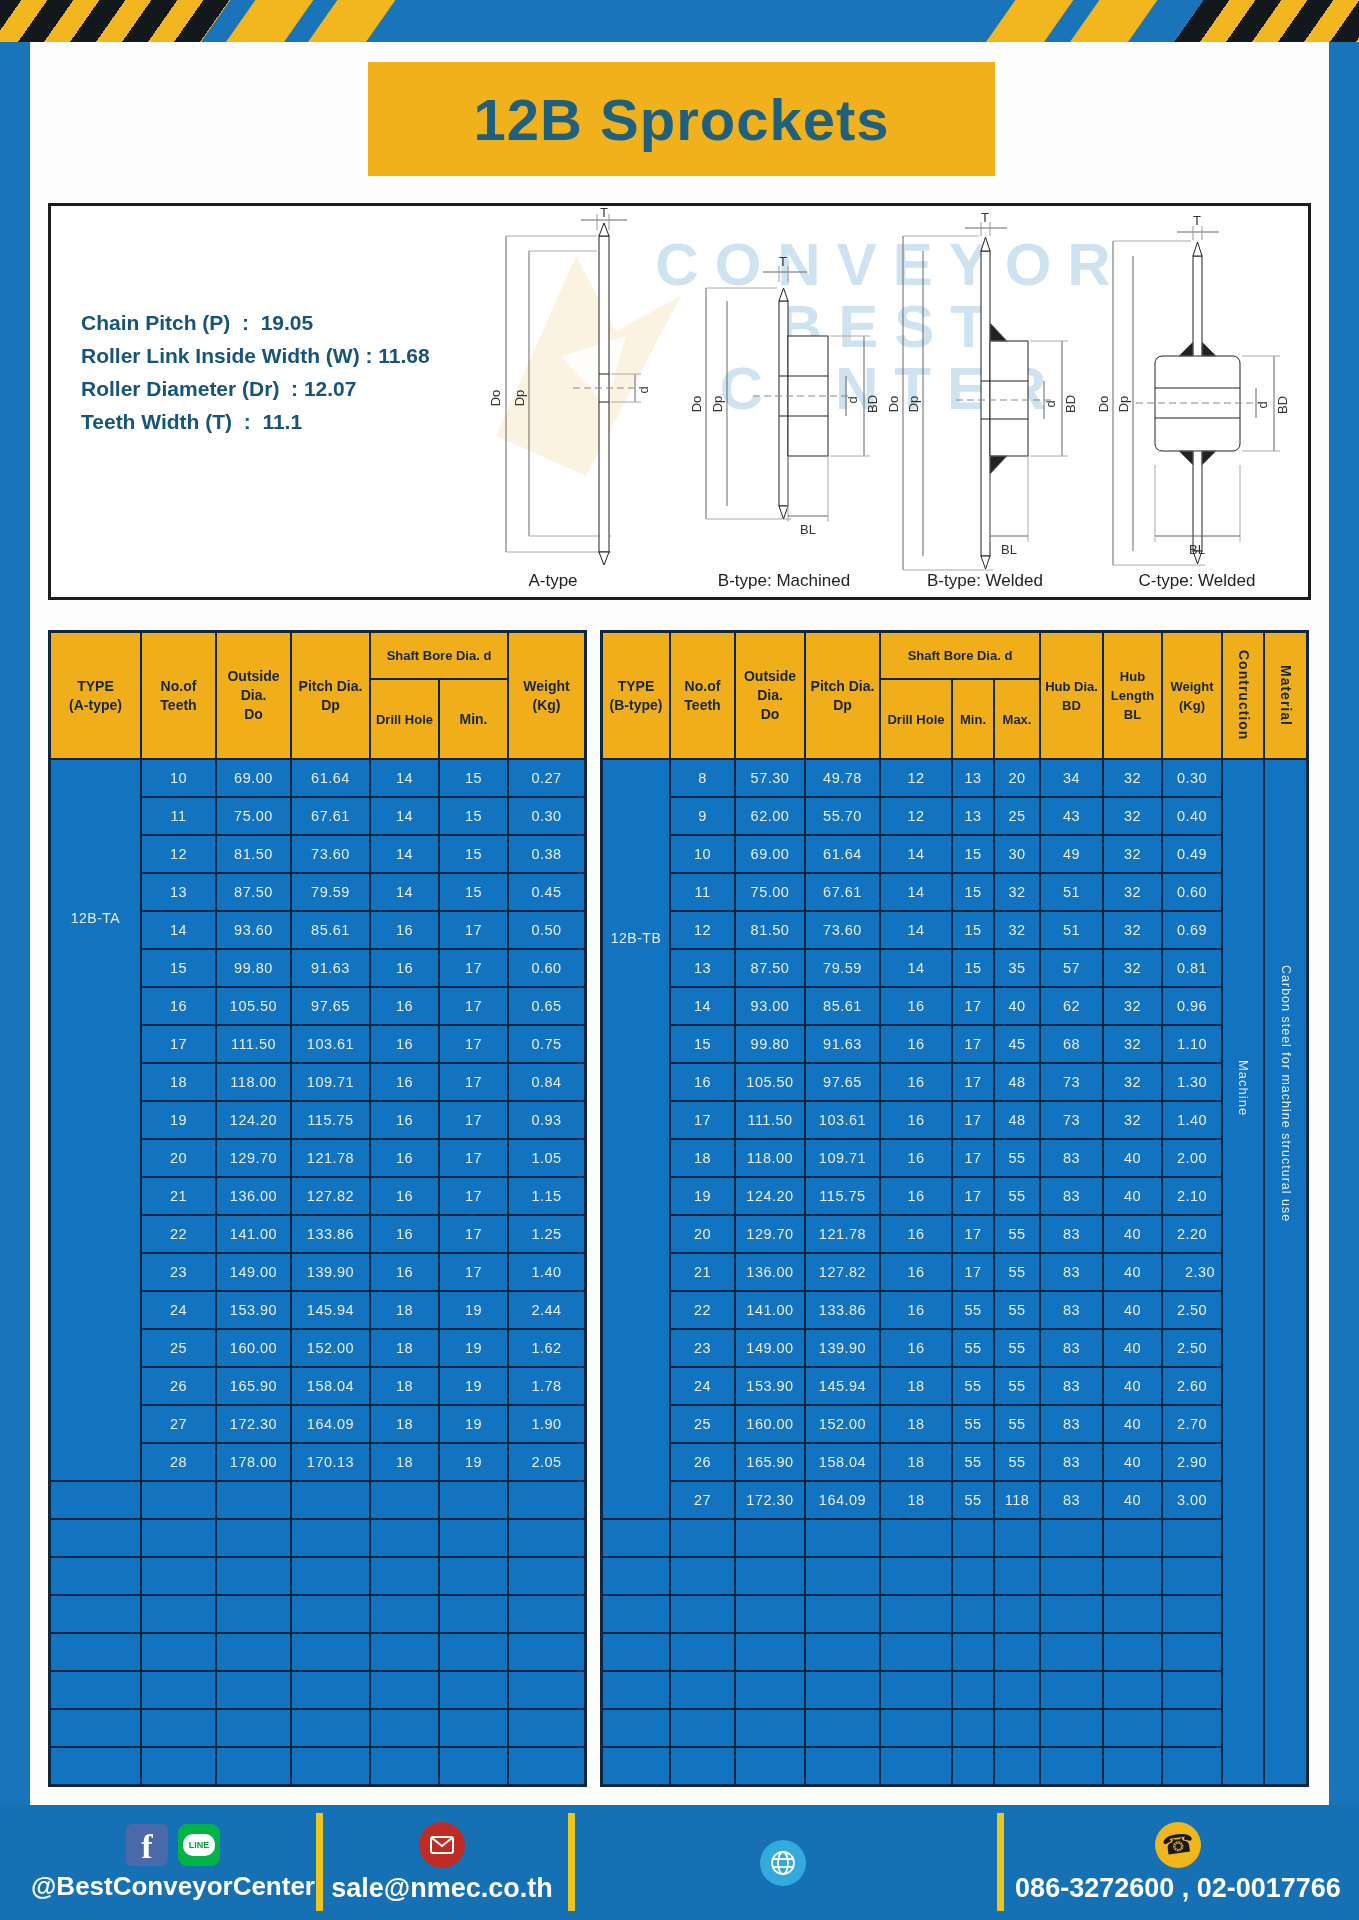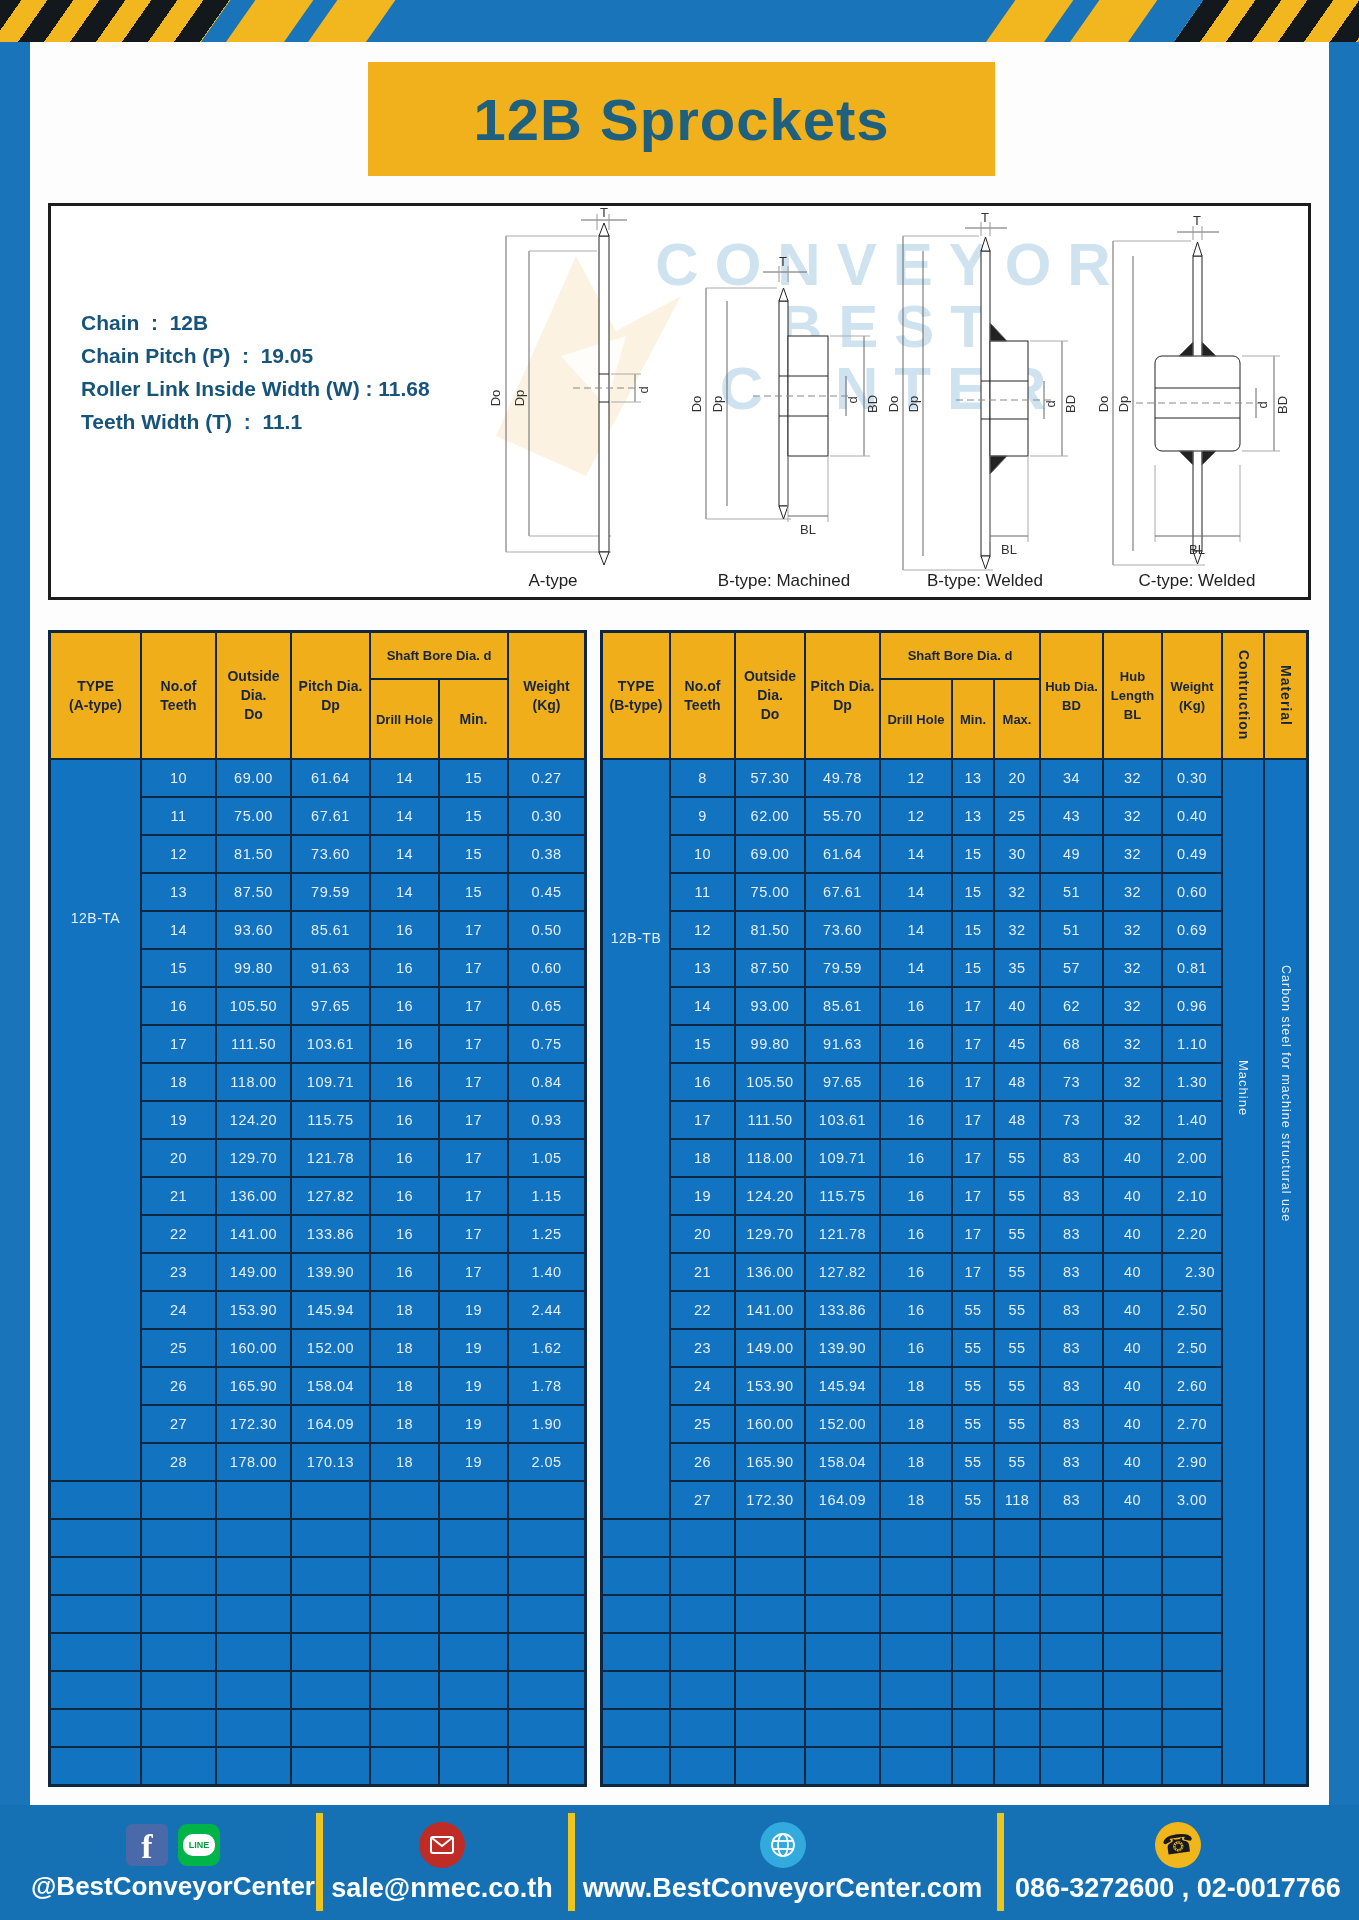--- a/index.html
+++ b/index.html
@@ -96,23 +96,23 @@
     <polygon points="30,200 110,20 150,95 215,60 120,240" fill="#f5c87e" opacity="0.45"></polygon>
     <polygon points="95,120 160,100 140,170" fill="#ffffff" opacity="0.8"></polygon>
   </svg>
   <div id="watermark">
     <div>CONVEYOR</div>
     <div>BEST</div>
     <div>CENTER</div>
   </div>
 
   <div id="spec-block">
-    <div class="spec-line">Chain  :  12B</div>
     <div class="spec-line">Chain Pitch (P)  :  19.05</div>
     <div class="spec-line">Roller Link Inside Width (W) : 11.68</div>
+    <div class="spec-line">Roller Diameter (Dr)  : 12.07</div>
     <div class="spec-line">Teeth Width (T)  :  11.1</div>
   </div>
 
   <svg id="diagram-svg" width="1257" height="391" viewBox="0 0 1257 391">
 
     <g stroke="#666" stroke-width="1" fill="none">
       <line x1="455" y1="30" x2="455" y2="346"></line>
         <line x1="478" y1="45" x2="478" y2="330"></line>
       <line x1="455" y1="30" x2="546" y2="30" stroke="#aaa"></line>
         <line x1="455" y1="346" x2="560" y2="346" stroke="#aaa"></line>
@@ -748,21 +748,20 @@
 
   <div class="fsec" style="left:568px;width:429px;">
     <div class="circ cyan">
       <svg width="28" height="28" viewBox="0 0 28 28" fill="none" stroke="#fff" stroke-width="1.8">
           <circle cx="14" cy="14" r="11"></circle>
           <ellipse cx="14" cy="14" rx="5" ry="11"></ellipse>
           <line x1="3" y1="10" x2="25" y2="10"></line>
           <line x1="3" y1="18" x2="25" y2="18"></line>
         </svg>
     </div>
-    <div class="ftext">www.BestConveyorCenter.com</div>
   </div>
 
   <div class="fsec" style="left:997px;width:362px;">
     <div class="circ yel">
       <span class="phone-glyph">☎</span>
     </div>
     <div class="ftext">086-3272600 , 02-0017766</div>
   </div>
 </div>
 

